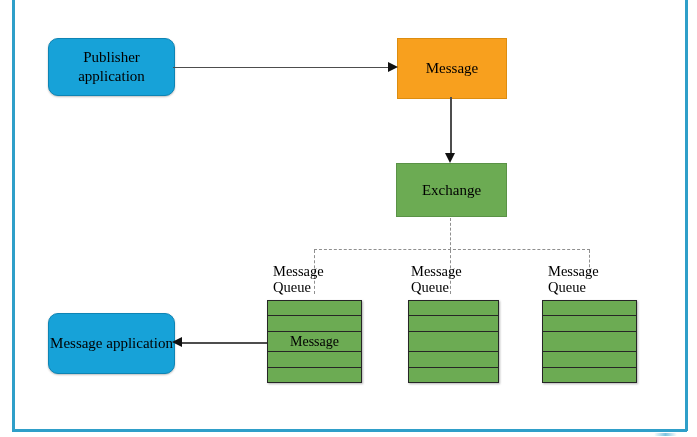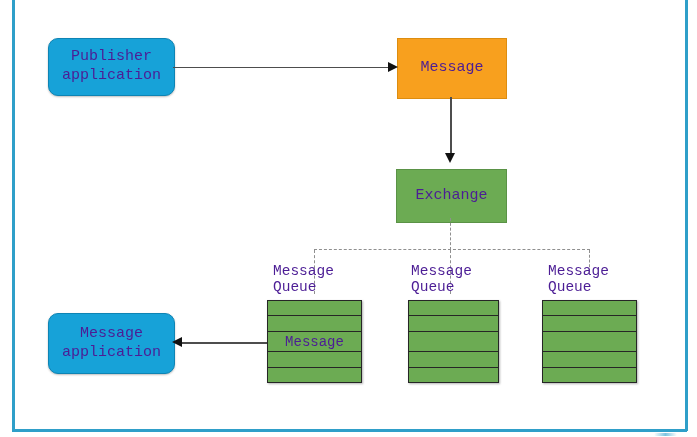--- a/index.html
+++ b/index.html
@@ -1,19 +1,19 @@
 <!DOCTYPE html>
 <html><head>
 <meta charset="utf-8">
 <style>
   html, body { margin:0; padding:0; background:#ffffff; }
   .stage {
     position:relative; width:697px; height:437px; background:#ffffff;
-    overflow:hidden; font-family:Liberation Mono, monospace;
-    color:#4c1d95;
+    overflow:hidden; font-family:Liberation Serif, serif;
+    color:#000000;
   }
   
   .frame { position:absolute; background:#2f9fc9; }
   .frame-left   { left:12px;  top:0;     width:2.5px; height:431px; }
   .frame-right  { left:685px; top:0;     width:2.5px; height:431px; }
   .frame-bottom { left:12px;  top:429px; width:675px; height:2.5px; }
 
   
   .node {
     position:absolute; display:flex; align-items:center; justify-content:center;
@@ -21,21 +21,21 @@
   }
   .app {
     background:#17a2d8; border:1.5px solid #0e84b4; border-radius:10px;
     box-shadow:0 1px 2px rgba(0,0,0,0.25);
   }
   .publisher { left:48px;  top:38px;  width:125px; height:56px; }
   .consumer  { left:48px;  top:313px; width:125px; height:59px; }
   .message-node  { left:397px; top:38px;  width:108px; height:59px;
     background:#f8a01e; border:1px solid #dd8d10; }
   .exchange-node { left:396px; top:163px; width:109px; height:52px;
-    background:#6cab53; border:1px solid #5a9246;margin-top:6px; }
+    background:#6cab53; border:1px solid #5a9246; }
 
   
   .queue {
     position:absolute; top:300px; height:83px; background:#6cab53;
     border:1.5px solid #262626; display:flex; flex-direction:column;
     box-sizing:border-box; box-shadow:1px 1px 2px rgba(0,0,0,0.3);
   }
   .q1 { left:267px; width:95px; }
   .q2 { left:408px; width:91px; }
   .q3 { left:542px; width:95px; }

